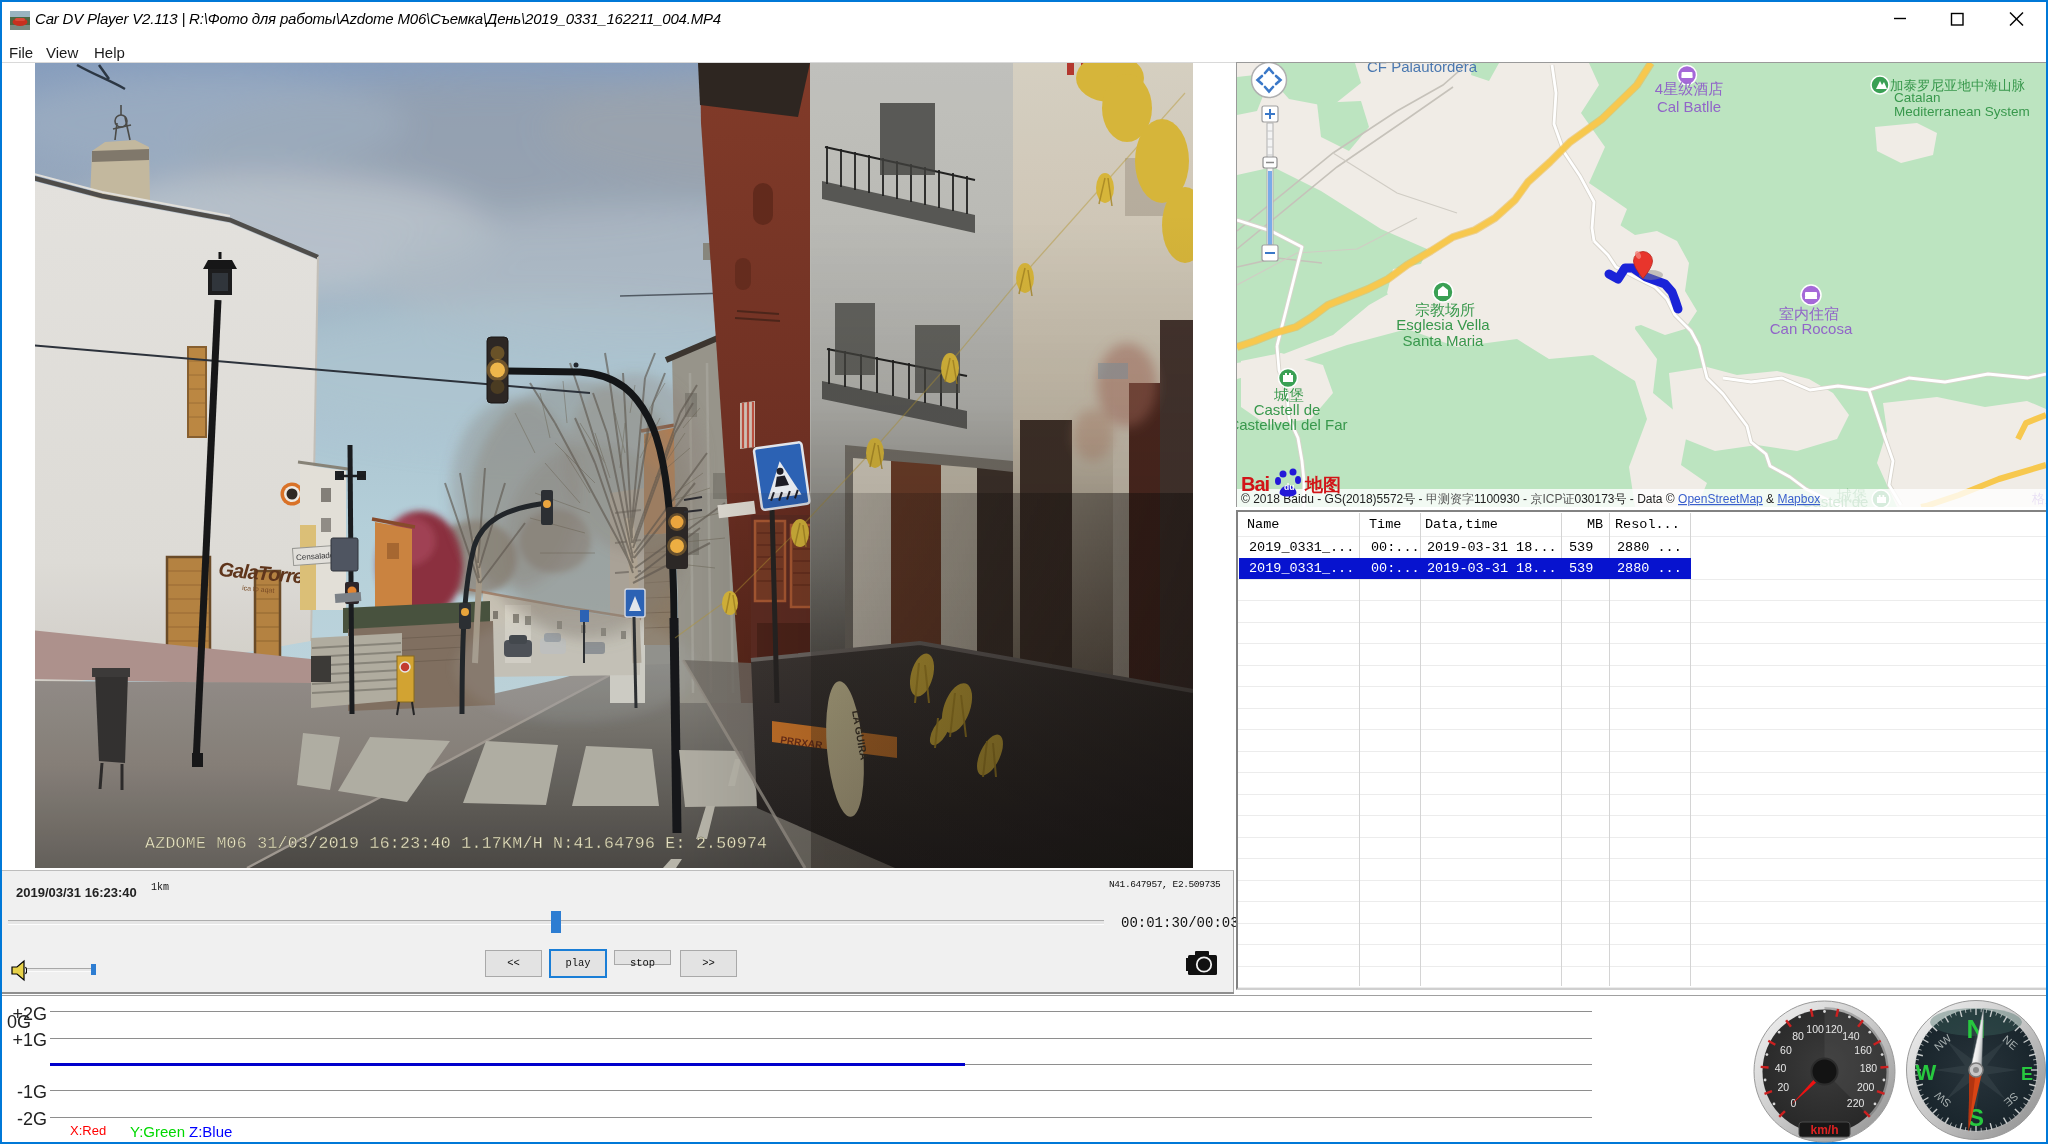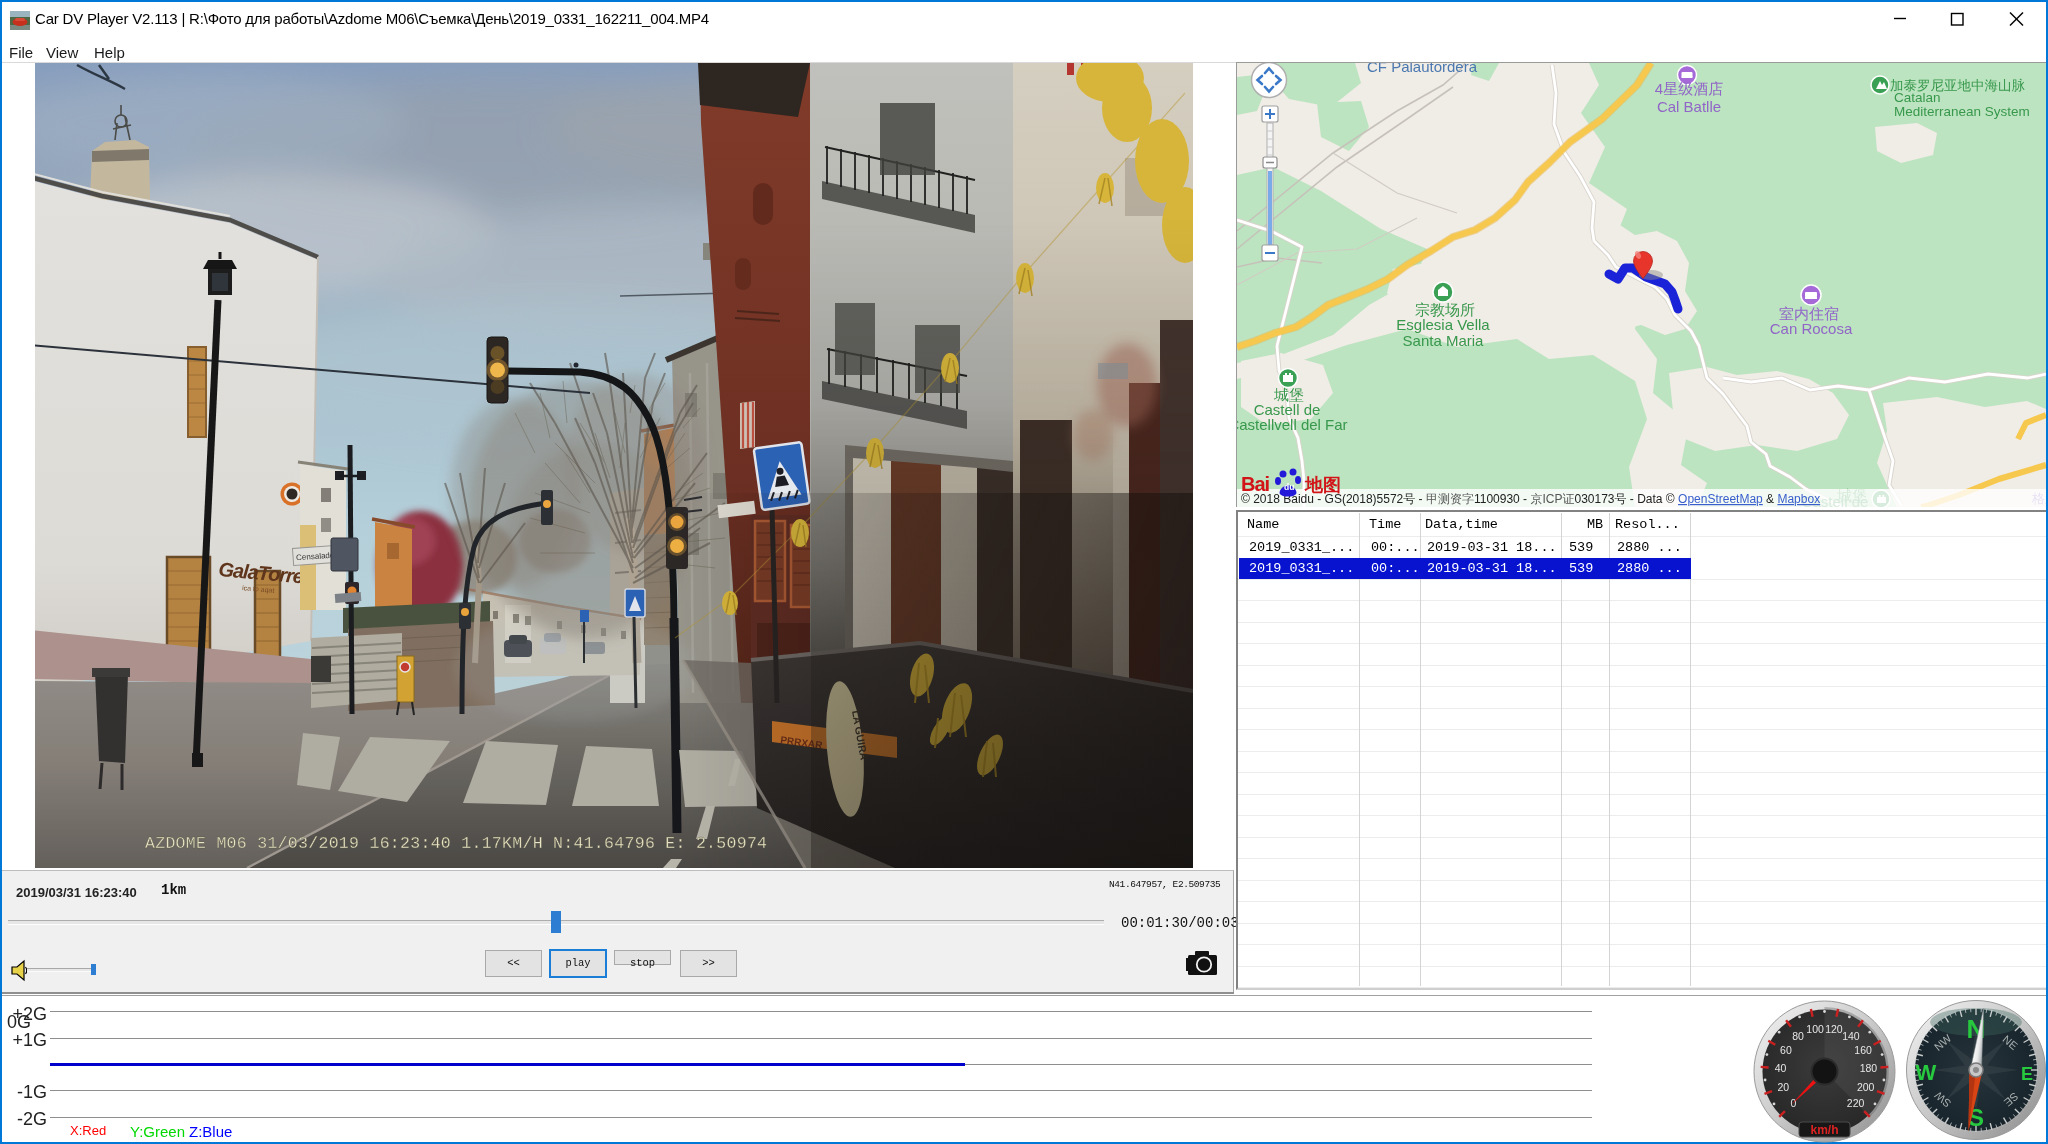--- a/index.html
+++ b/index.html
@@ -19,21 +19,21 @@
 
   <div class="abs" style="left:10px;top:11px;width:20px;height:19px;">
     <svg width="20" height="19">
       <rect width="20" height="19" fill="#4c6844"></rect>
       <rect x="0" y="0" width="20" height="6" fill="#9ab4c0"></rect>
       <rect x="0" y="14" width="20" height="5" fill="#7a8a80"></rect>
       <ellipse cx="10" cy="11" rx="7.5" ry="4" fill="#c8301e"></ellipse>
       <rect x="5" y="7" width="10" height="3" rx="1.5" fill="#d84a38"></rect>
     </svg>
   </div>
-  <div class="abs" style="left:35px;top:10px;font-size:15px;letter-spacing:-0.2px;color:#000;white-space:nowrap;">Car DV Player V2.113 | R:\Фото для работы\Azdome M06\Съемка\День\2019_0331_162211_004.MP4</div>
+  <div class="abs" style="left:35px;top:10px;font-size:15px;letter-spacing:-0.2px;color:#000;white-space:nowrap;font-style:italic;">Car DV Player V2.113 | R:\Фото для работы\Azdome M06\Съемка\День\2019_0331_162211_004.MP4</div>
 
   <svg class="abs" style="left:1880px;top:0px;" width="160" height="36">
     <line x1="14" y1="18.5" x2="26" y2="18.5" stroke="#000" stroke-width="1.4"></line>
     <rect x="71.5" y="13.5" width="11.5" height="11.5" fill="none" stroke="#000" stroke-width="1.4"></rect>
     <line x1="130" y1="12.5" x2="143" y2="25.5" stroke="#000" stroke-width="1.4"></line>
     <line x1="143" y1="12.5" x2="130" y2="25.5" stroke="#000" stroke-width="1.4"></line>
   </svg>
 
   <div class="abs" style="left:9px;top:44px;font-size:15px;color:#1a1a1a;">File</div>
   <div class="abs" style="left:46px;top:44px;font-size:15px;color:#1a1a1a;">View</div>
@@ -498,21 +498,21 @@
 <rect x="776" y="150" width="382" height="655" fill="url(#rdark)"></rect>
 <rect x="640" y="430" width="518" height="375" fill="url(#hdark)"></rect>
 <rect x="0" y="0" width="1158" height="805" fill="#5a6a78" opacity="0.05"></rect>
 <text x="110" y="785" font-family="Liberation Mono,monospace" font-size="16.5" letter-spacing="0.3" fill="#e9e4c6" stroke="#55543f" stroke-width="0.3">AZDOME M06 31/03/2019 16:23:40  1.17KM/H N:41.64796 E: 2.50974</text>
 </svg>
     </div>
 
   <div class="abs" style="left:2px;top:870px;width:1232px;height:124px;background:#f0f0f0;border-top:1px solid #bdbdbd;border-right:1px solid #a8a8a8;box-sizing:border-box;"></div>
   <div class="abs" style="left:2px;top:992px;width:1232px;height:2px;background:#8f8f8f;"></div>
   <div class="abs" style="left:16px;top:885px;font-size:13px;font-weight:bold;color:#222;">2019/03/31 16:23:40</div>
-  <div class="abs mono" style="left:161px;top:882px;font-size:14px;color:#111;font-weight:bold;">1km</div>
+  <div class="abs mono" style="left:151px;top:882px;font-size:10px;color:#111;">1km</div>
   <div class="abs mono" style="left:1109px;top:879px;font-size:9.5px;letter-spacing:-0.4px;color:#111;">N41.647957, E2.509735</div>
 
   <div class="abs" style="left:8px;top:920px;width:1096px;height:3px;background:#e6e6e6;border-top:1px solid #adadad;border-bottom:1px solid #fdfdfd;box-sizing:content-box;"></div>
   <div class="abs" style="left:551px;top:911px;width:10px;height:22px;background:#2d7dd2;"></div>
   <div class="abs mono" style="left:1121px;top:915px;font-size:14px;color:#111;">00:01:30/00:03:01</div>
 
   <div class="abs mono" style="left:485px;top:950px;width:57px;height:27px;background:#e3e3e3;border:1px solid #a9a9a9;box-sizing:border-box;text-align:center;line-height:25px;font-size:10.5px;color:#111;">&lt;&lt;</div>
   <div class="abs mono" style="left:549px;top:949px;width:58px;height:29px;background:#e3e3e3;border:2px solid #1a7ed6;box-sizing:border-box;text-align:center;line-height:25px;font-size:10.5px;color:#111;">play</div>
   <div class="abs mono" style="left:614px;top:950px;width:57px;height:15px;background:#e3e3e3;border:1px solid #a9a9a9;box-sizing:border-box;text-align:center;line-height:25px;font-size:10.5px;color:#111;">stop</div>
   <div class="abs mono" style="left:680px;top:950px;width:57px;height:27px;background:#e3e3e3;border:1px solid #a9a9a9;box-sizing:border-box;text-align:center;line-height:25px;font-size:10.5px;color:#111;">&gt;&gt;</div>

